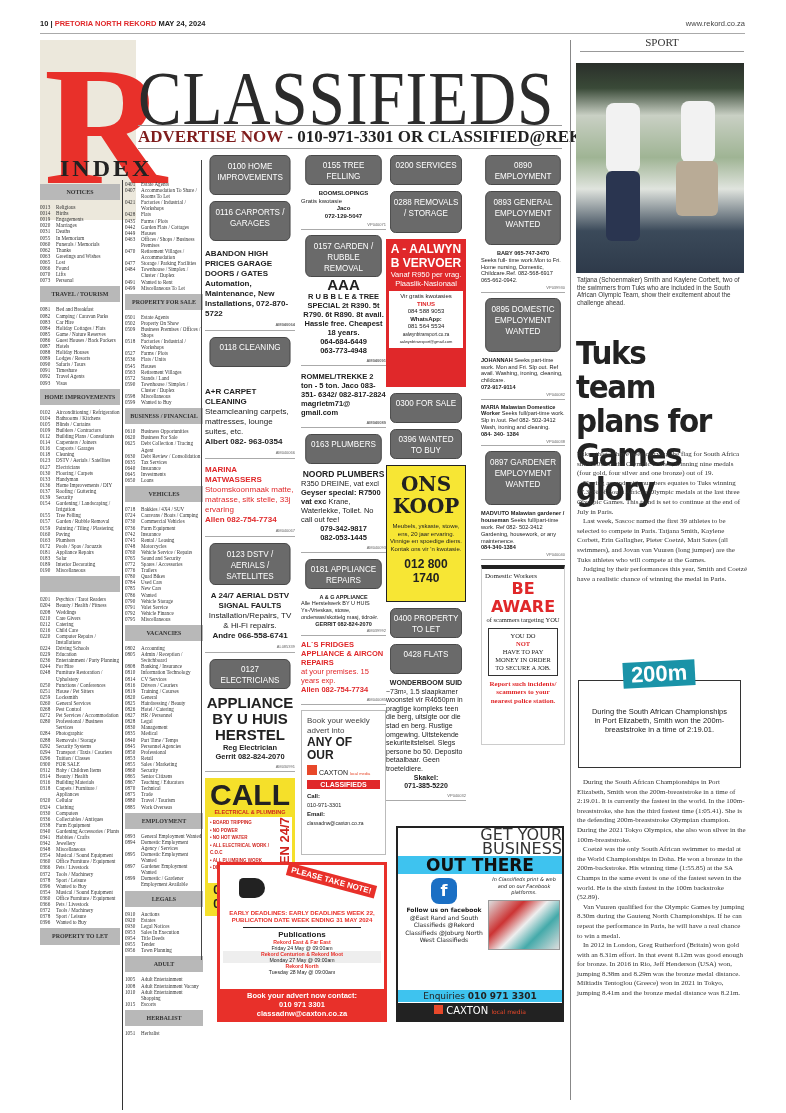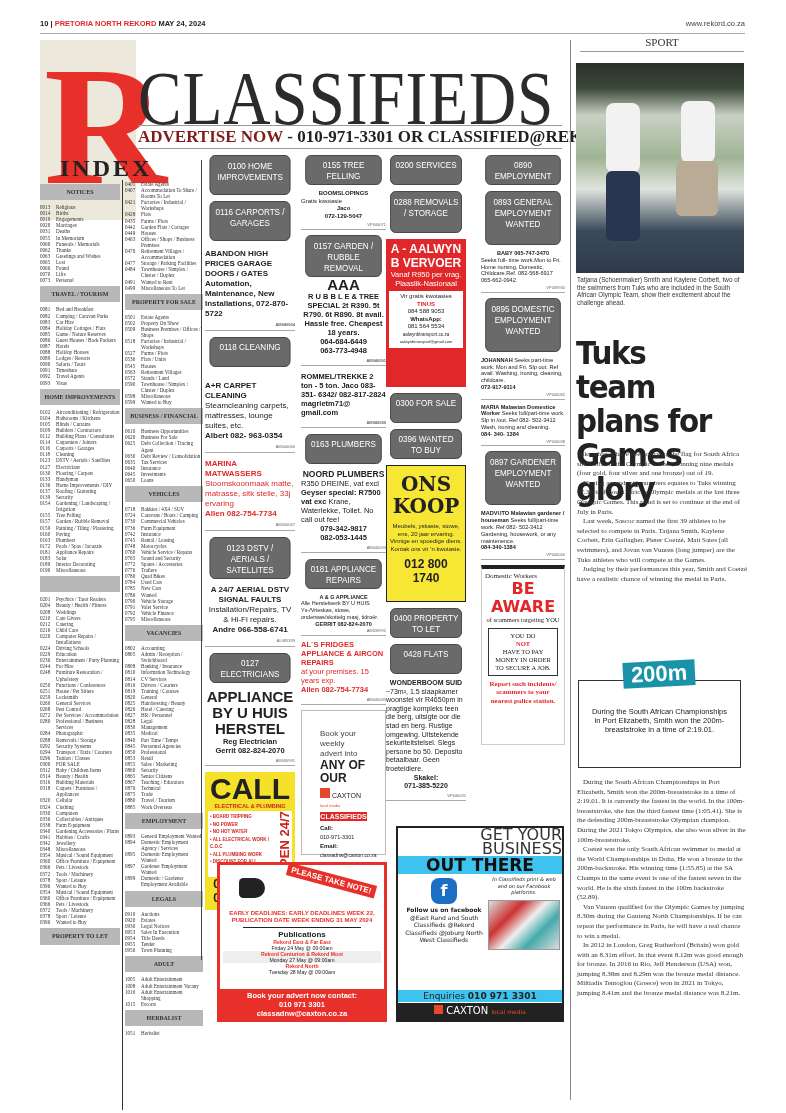--- a/index.html
+++ b/index.html
@@ -858,21 +858,21 @@
       <span>Herbalist</span>
     </div>
   </div>
 <div class="abs midline"></div>
 
 <div class="abs" style="left:205px;top:155px;width:90px">
   <div class="pill" style="height:40px;padding-top:5px">0100 HOME IMPROVEMENTS</div>
   <div class="pill" style="margin-top:6px;height:40px;padding-top:5px">0116 CARPORTS / GARAGES</div>
   <div class="ad" style="margin-top:8px;font-weight:bold;font-size:8px;line-height:10px"><span>ABANDON HIGH PRICES GARAGE DOORS / GATES Automation, Maintenance, New Installations, 072-870-5722</span><div class="ref">AM040064</div></div>
   <div class="pill" style="margin-top:6px;height:30px;padding-top:4px">0118 CLEANING</div>
-  <div class="ad" style="margin-top:14px;font-size:8px;line-height:10px"><b>A+R CARPET CLEANING</b><div>Steamcleaning carpets, mattresses, lounge suites, etc.</div><b>Albert 082- 963-0354</b><div class="ref">AM040066</div></div>
+  <div class="ad" style="margin-top:20px;font-size:8px;line-height:10px"><b>A+R CARPET CLEANING</b><div>Steamcleaning carpets, mattresses, lounge suites, etc.</div><b>Albert 082- 963-0354</b><div class="ref">AM040066</div></div>
   <div class="ad" style="margin-top:6px;color:#e0282a;font-size:8px;line-height:10px"><b>MARINA MATWASSERS</b><div>Stoomskoonmaak matte, matrasse, sitk stelle, 33j ervaring</div><b>Allen 082-754-7734</b><div class="ref">AM040067</div></div>
   <div class="pill" style="margin-top:6px;height:42px;padding-top:5px">0123 DSTV / AERIALS / SATELLITES</div>
   <div class="ad" style="margin-top:6px;text-align:center;font-size:8px;line-height:10px"><b>A 24/7 AERIAL DSTV SIGNAL FAULTS</b><div>Installation/Repairs, TV &amp; Hi-Fi repairs.</div><b>Andre 066-558-6741</b><div class="ref">AL085339</div></div>
   <div class="pill" style="margin-top:6px;height:30px;padding-top:4px">0127 ELECTRICIANS</div>
   <div class="ad" style="margin-top:6px;text-align:center"><div style="font-weight:bold;font-size:15px;line-height:16px">APPLIANCE BY U HUIS HERSTEL</div><b>Reg Electrician</b><div style="font-weight:bold">Gerrit 082-824-2070</div><div class="ref">AM030991</div></div>
   <div style="margin-top:6px;background:#f5e02a;padding:3px;height:138px">
     <div style="font-weight:bold;font-size:30px;line-height:28px;text-align:center">CALL</div>
     <div style="font-size:5.5px;text-align:center;font-weight:bold;color:#d0241e">ELECTRICAL &amp; PLUMBING</div>
     <div style="display:flex;background:#fff;margin-top:2px;height:66px">
       <div id="callList" style="flex:1;font-size:4.5px;line-height:7.5px;padding:2px;color:#d0241e;font-weight:bold">
@@ -914,21 +914,21 @@
   <div class="pill" style="margin-top:6px;height:30px;padding-top:4px">0163 PLUMBERS</div>
   <div class="ad" style="margin-top:6px;font-size:7.5px;line-height:9px"><div style="font-weight:bold;text-align:center;font-size:8.5px">NOORD PLUMBERS</div><span>R350 DREINE, vat excl</span> <b>Geyser special: R7500 vat exc</b> <span>Krane, Waterlekke, Toilet. No call out fee!</span><div style="font-weight:bold;text-align:center">079-342-9817</div><div style="font-weight:bold;text-align:center">082-053-1445</div><div class="ref">AM040093</div></div>
   <div class="pill" style="margin-top:6px;height:30px;padding-top:4px">0181 APPLIANCE REPAIRS</div>
   <div class="ad" style="margin-top:5px;font-size:5.5px;line-height:6.8px">
       <div style="font-weight:bold;text-align:center">A &amp; G APPLIANCE</div>
       <div>Alle Herstelwerk BY U HUIS Ys-/Vrieskas, stowe, onderwas/skottelg masj, tidroër.</div>
       <div style="font-weight:bold;text-align:center">GERRIT 082-824-2070</div>
       <div class="ref">AM039992</div>
     </div>
   <div class="ad" style="margin-top:4px;color:#e0282a;font-size:7.5px;line-height:9px"><b>AL`S FRIDGES APPLIANCE &amp; AIRCON REPAIRS</b><div>at your premises. 15 years exp.</div><b>Allen 082-754-7734</b><div class="ref">AM040085</div></div>
-  <div style="margin-top:5px;border:1px solid #bbb;padding:18px;height:145px;font-size:7px;line-height:9px">
+  <div style="margin-top:5px;border:1px solid #bbb;padding:5px;height:145px;font-size:7px;line-height:9px">
     <div style="font-size:8px;line-height:10px;color:#444">Book your weekly advert into</div>
     <div style="font-weight:bold;font-size:12px;line-height:13px">ANY OF OUR</div>
     <div style="margin-top:3px"><span style="display:inline-block;width:10px;height:10px;background:#e8482a"></span> <span>CAXTON</span> <span style="color:#e8482a;font-size:4px">local media</span></div>
     <div style="background:#e0282a;color:#fff;font-weight:bold;text-align:center;margin-top:2px">CLASSIFIEDS</div>
     <div style="font-weight:bold;font-size:6px;margin-top:3px">Call:</div>
       <div style="font-size:5.5px">010-971-3301</div>
     <div style="font-weight:bold;font-size:6px">Email:</div>
       <div style="font-size:5px">classadnw@caxton.co.za</div>
   </div>
 </div>

